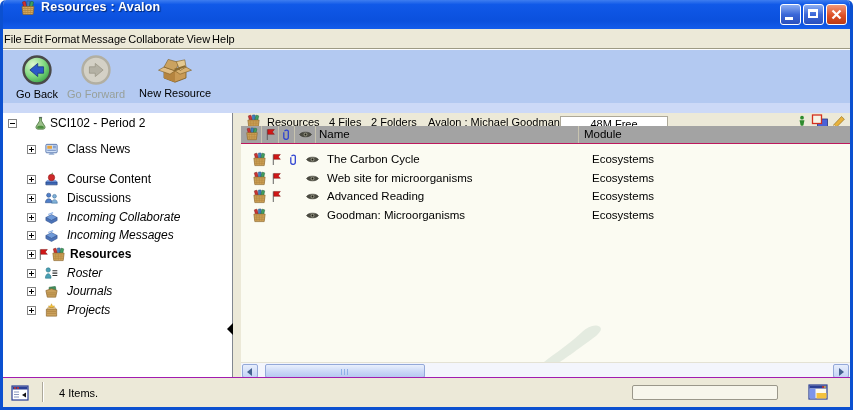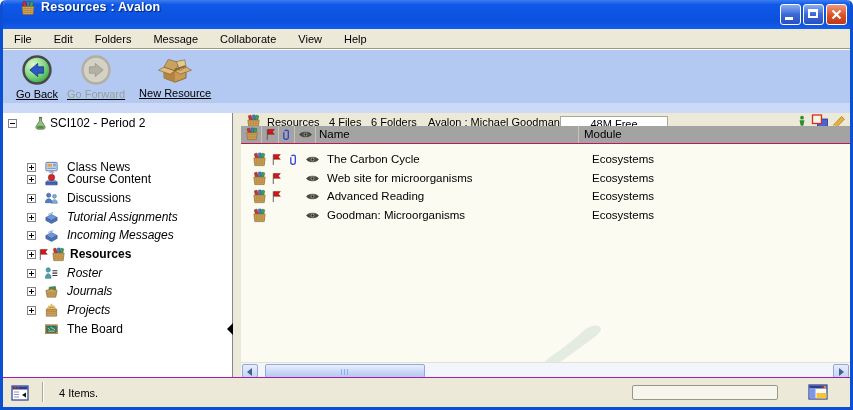--- a/index.html
+++ b/index.html
@@ -19,24 +19,24 @@
   .titlebar .ttl{color:#fff;font-weight:bold;font-size:12.5px;margin-left:5px;text-shadow:1px 1px 1px #00256e;letter-spacing:.2px;}
   .winbtns{position:absolute;right:6px;top:4px;display:flex;gap:2px;}
   .wbtn{width:21px;height:21px;border-radius:3px;border:1px solid #fff;box-sizing:border-box;
         background:linear-gradient(180deg,#8caef2 0%,#3b68d8 50%,#2a50bd 100%);position:relative;}
   .wbtn.close{background:linear-gradient(180deg,#f0987a 0%,#dd4f26 55%,#bb3a15 100%);}
   .wbtn .minbar{position:absolute;left:4px;bottom:4px;width:8px;height:3px;background:#fff;}
   .wbtn .maxbox{position:absolute;left:4px;top:4px;width:10px;height:9px;border:2px solid #fff;border-top-width:3px;box-sizing:border-box;}
   
   .menubar{position:absolute;left:0;top:29px;width:847px;height:19px;background:#ece9d8;
            border-bottom:1px solid #9d9a84;display:flex;align-items:center;}
-  .menubar .mi{padding:3px 11px;cursor:default;}
+  .menubar .mi{padding:3px 1px;cursor:default;}
   
   .toolbar{position:absolute;left:0;top:49px;width:847px;height:54px;background:#b3c9f1;
-           border-top:1px solid #fdfdfd;display:flex;align-items:flex-start;padding:3px 0 0 8px;box-sizing:border-box;text-decoration:underline;}
+           border-top:1px solid #fdfdfd;display:flex;align-items:flex-start;padding:3px 0 0 8px;box-sizing:border-box;}
   .tbbtn{display:flex;flex-direction:column;align-items:center;padding:1px 4px;min-width:44px;}
   .tbbtn .lbl{margin-top:2px;}
   .tbbtn.disabled .lbl{color:#98a09a;}
   .toolstrip{position:absolute;left:0;top:103px;width:847px;height:10px;background:#ccd9f7;}
   
   .main{position:absolute;left:0;top:113px;width:681px;height:265px;}
   .treepanel{position:absolute;left:0;top:0;width:230px;height:265px;background:#fff;border-right:1px solid #828790;box-sizing:border-box;overflow:hidden;}
   .splitter{position:absolute;left:230px;top:0;width:8px;height:265px;background:#ece9d8;}
   .collapse-arrow{position:absolute;left:224px;top:210px;width:0;height:0;
                   border-top:6px solid transparent;border-bottom:6px solid transparent;border-right:6px solid #000;}
@@ -244,21 +244,21 @@
         <svg width="19" height="19">
             <path d="M5.5 5.5l8 8M13.5 5.5l-8 8" stroke="#fff" stroke-width="2.2"></path>
           </svg>
       </div>
     </div>
   </div>
 
   <div class="menubar">
     <span class="mi">File</span>
     <span class="mi">Edit</span>
-    <span class="mi">Folders</span>
+    <span class="mi">Format</span>
     <span class="mi">Message</span>
     <span class="mi">Collaborate</span>
     <span class="mi">View</span>
     <span class="mi">Help</span>
   </div>
 
   <div class="toolbar">
     <div class="tbbtn">
       <svg width="32" height="32">
           <use href="#sym-goback"></use>
@@ -286,21 +286,21 @@
 
       <div class="trow root" style="top:1px">
         <span class="exp">
             <i class="h"></i>
           </span>
         <svg class="ticon" width="15" height="15">
             <use href="#sym-flask"></use>
           </svg>
         <span class="tlabel">SCI102 - Period 2</span>
       </div>
-      <div class="trow" style="top:45px">
+      <div class="trow" style="top:27px">
         <span class="exp plus">
             <i class="h"></i>
             <i class="v"></i>
           </span>
         <svg class="ticon" width="15" height="15">
             <use href="#sym-news"></use>
           </svg>
         <span class="tlabel">Class News</span>
       </div>
       <div class="trow" style="top:75.8px">
@@ -324,21 +324,21 @@
         <span class="tlabel">Course Content</span>
       </div>
       <div class="trow italic" style="top:94.5px">
         <span class="exp plus">
             <i class="h"></i>
             <i class="v"></i>
           </span>
         <svg class="ticon" width="15" height="15">
             <use href="#sym-tray"></use>
           </svg>
-        <span class="tlabel">Tutorial Assignments</span>
+        <span class="tlabel">Incoming Collaborate</span>
       </div>
       <div class="trow italic" style="top:113.2px">
         <span class="exp plus">
             <i class="h"></i>
             <i class="v"></i>
           </span>
         <svg class="ticon" width="15" height="15">
             <use href="#sym-tray"></use>
           </svg>
         <span class="tlabel">Incoming Messages</span>
@@ -378,41 +378,35 @@
       </div>
       <div class="trow italic" style="top:188px">
         <span class="exp plus">
             <i class="h"></i>
             <i class="v"></i>
           </span>
         <svg class="ticon" width="15" height="15">
             <use href="#sym-project"></use>
           </svg>
         <span class="tlabel">Projects</span>
-      </div>
-      <div class="trow" style="top:206.7px">
-        <svg class="ticon" width="15" height="15">
-            <use href="#sym-board"></use>
-          </svg>
-        <span class="tlabel">The Board</span>
       </div>
     </div>
 
     <div class="splitter"></div>
     <div class="collapse-arrow"></div>
 
     <div class="rpanel">
 
       <div class="infobar">
         <svg class="ibtn" style="left:5px" width="15" height="15">
             <use href="#sym-resbox"></use>
           </svg>
         <span style="left:26px">Resources</span>
         <span style="left:88px">4 Files</span>
-        <span style="left:130px">6 Folders</span>
+        <span style="left:130px">2 Folders</span>
         <span style="left:187px">Avalon : Michael Goodman</span>
         <span class="freebox">48M Free</span>
         <svg class="ibtn" style="left:556px;top:2px" width="10" height="15">
             <use href="#sym-person"></use>
           </svg>
         <svg class="ibtn" style="left:570px" width="18" height="16">
             <use href="#sym-squares"></use>
           </svg>
         <svg class="ibtn" style="left:590px" width="14" height="16">
             <use href="#sym-pencil"></use>

